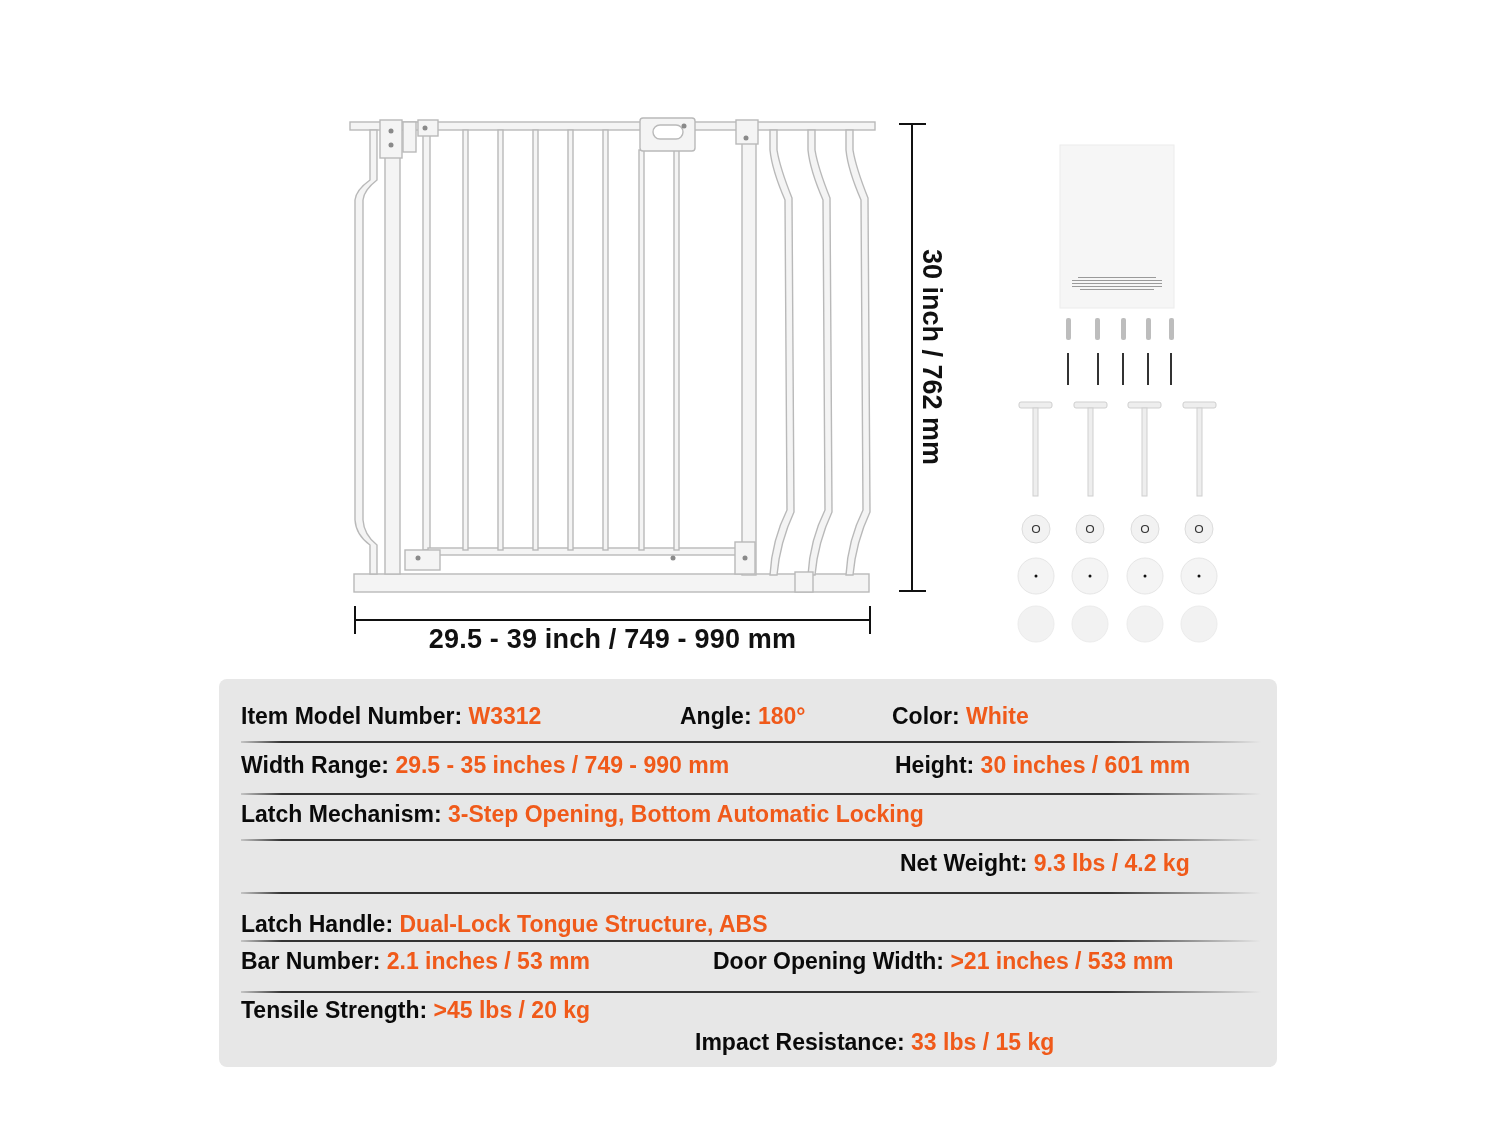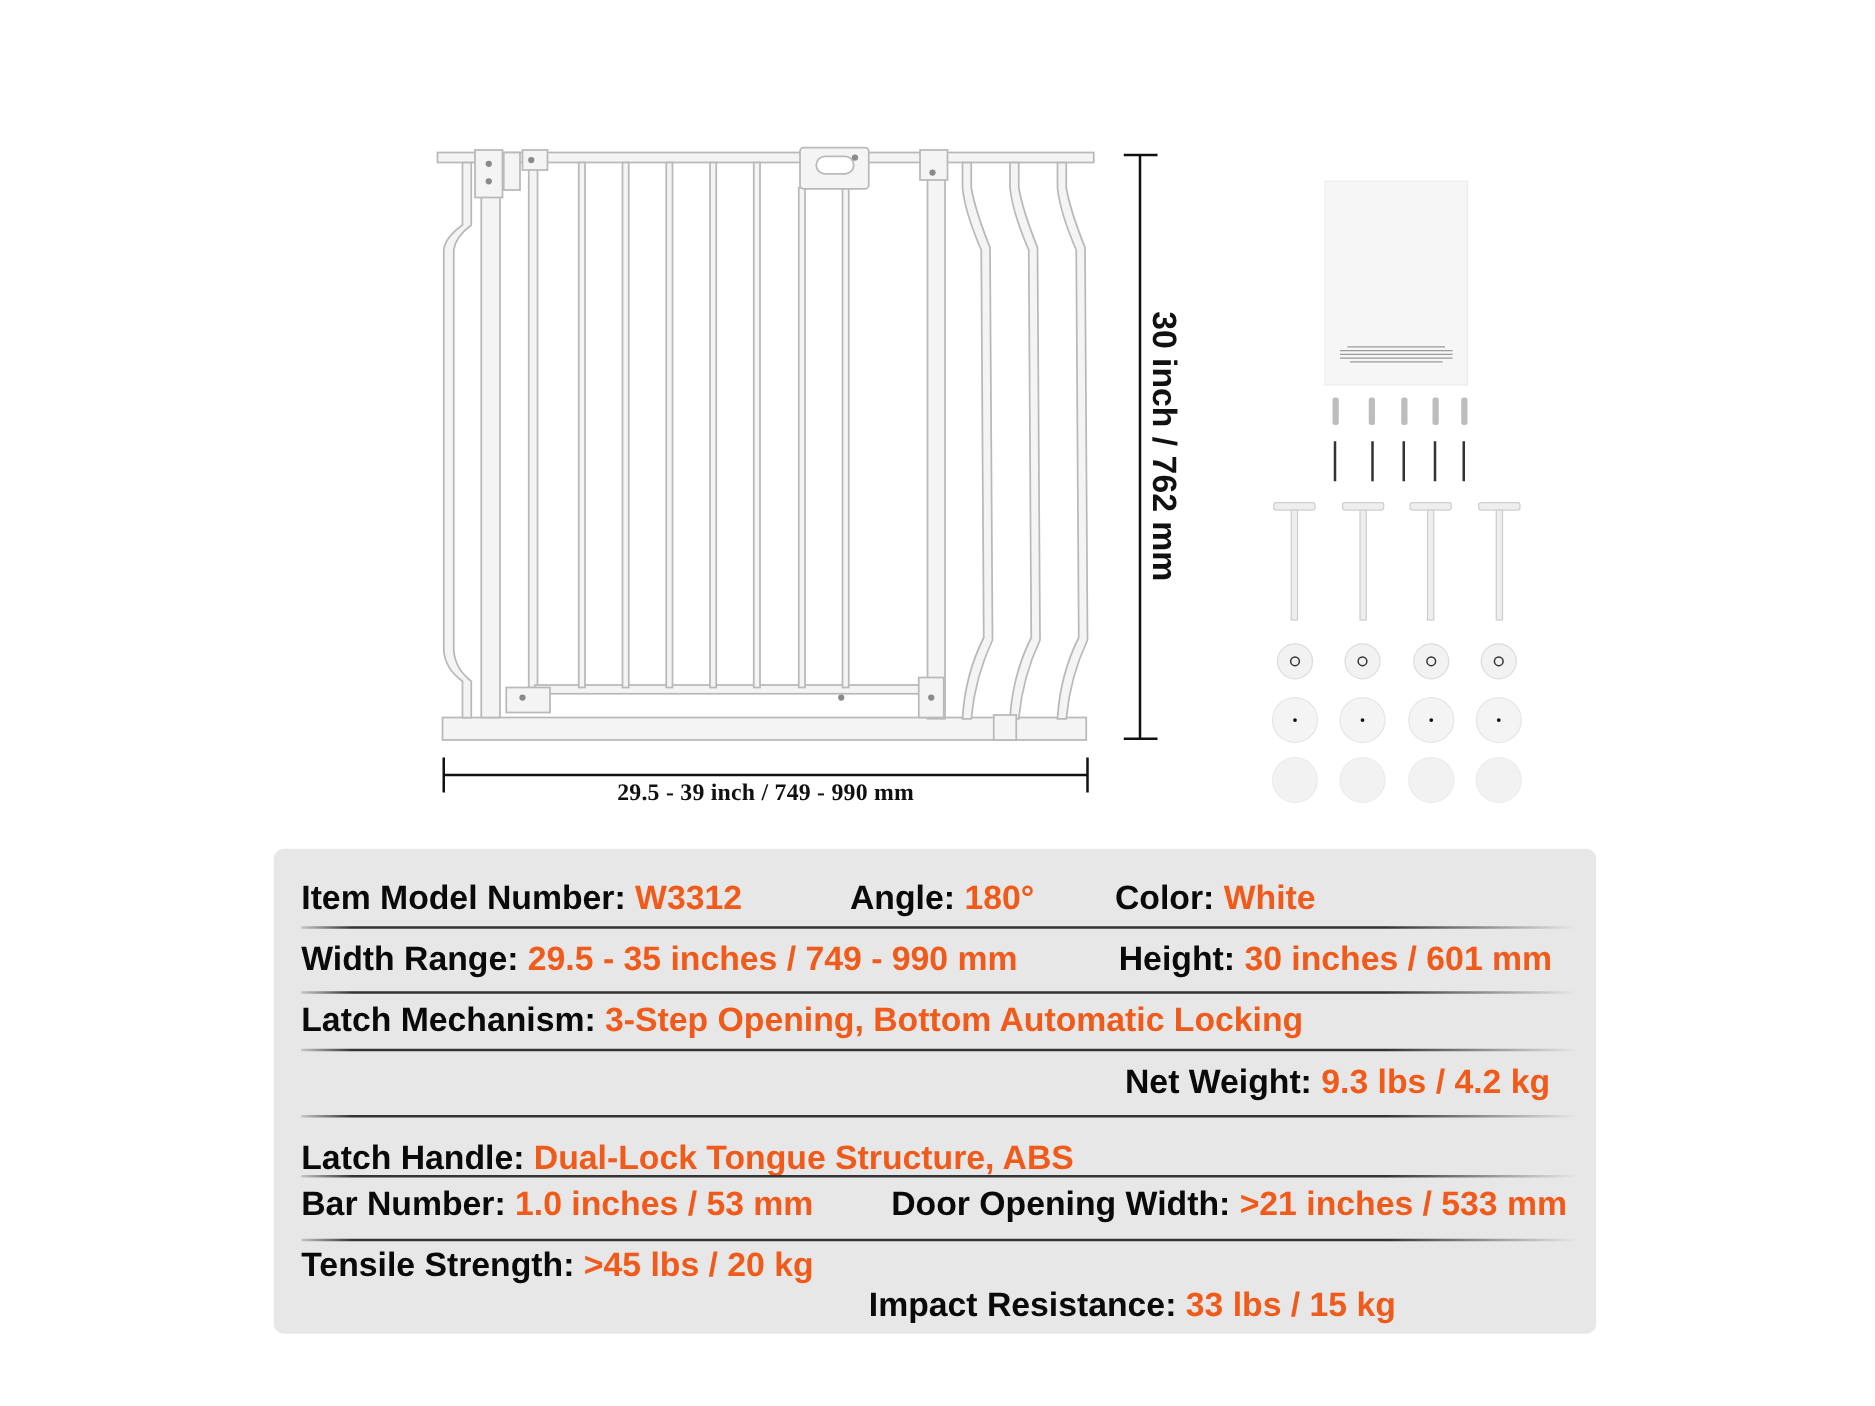--- a/index.html
+++ b/index.html
@@ -5,30 +5,30 @@
   html, body { margin:0; padding:0; }
   body {
     width:1500px; height:1125px; background:#ffffff; position:relative; overflow:hidden;
     font-family:"Liberation Sans", sans-serif;
   }
   .abs { position:absolute; }
   
   .dim-h-line { position:absolute; left:355px; top:619px; width:515px; height:2px; background:#111; }
   .dim-h-tick { position:absolute; top:606px; width:2px; height:28px; background:#111; }
   .dim-h-label { position:absolute; left:355px; top:624px; width:515px; text-align:center;
-    font-weight:bold; font-size:19px; color:#111; letter-spacing:0.2px;font-family:Liberation Serif, serif; }
+    font-weight:bold; font-size:27px; color:#111; letter-spacing:0.2px; }
   .dim-v-line { position:absolute; left:911px; top:124px; width:2px; height:467px; background:#111; }
   .dim-v-tick { position:absolute; left:899px; width:27px; height:2px; background:#111; }
   .dim-v-label { position:absolute; left:931px; top:357px; transform:translate(-50%,-50%) rotate(90deg);
     white-space:nowrap; font-weight:bold; font-size:27px; color:#111; }
 
   
   .spec-panel { position:absolute; left:219px; top:679px; width:1058px; height:388px;
     background:#e7e7e7; border-radius:8px; }
-  .spec-row { position:absolute; left:22px; right:20px; height:40px; font-size:27px; font-weight:bold;
+  .spec-row { position:absolute; left:22px; right:20px; height:40px; font-size:23px; font-weight:bold;
     color:#0a0a0a; white-space:nowrap; }
   .spec-item { position:absolute; top:0; }
   .spec-val { color:#f05a1a; }
   .spec-divider { position:absolute; left:22px; width:1020px; height:2px;
     background:linear-gradient(to right, rgba(60,60,60,0.2) 0%, #333 4%, #333 85%, rgba(60,60,60,0) 100%); }
 </style>
 </head>
 <body>
 
 <div class="abs" style="left:340px;top:110px;width:545px;height:490px;">
@@ -212,21 +212,21 @@
 
   <div class="spec-row" style="top:232px;text-align:right;">
     <span class="spec-item" style="left:0;">
       <span>Latch Handle: </span><span class="spec-val">Dual-Lock Tongue Structure, ABS</span>
     </span>
   </div>
   <div class="spec-divider" style="top:261px;"></div>
 
   <div class="spec-row" style="top:269px;">
     <span class="spec-item" style="left:0;">
-      <span>Bar Number: </span><span class="spec-val">1.0 inches / 53 mm</span>
+      <span>Bar Number: </span><span class="spec-val">2.1 inches / 53 mm</span>
     </span>
     <span class="spec-item" style="left:472px;">
       <span>Door Opening Width: </span><span class="spec-val">&gt;21 inches / 533 mm</span>
     </span>
   </div>
   <div class="spec-divider" style="top:312px;"></div>
 
   <div class="spec-row" style="top:318px;">
     <span class="spec-item" style="left:0;">
       <span>Tensile Strength: </span><span class="spec-val">&gt;45 lbs / 20 kg</span>

